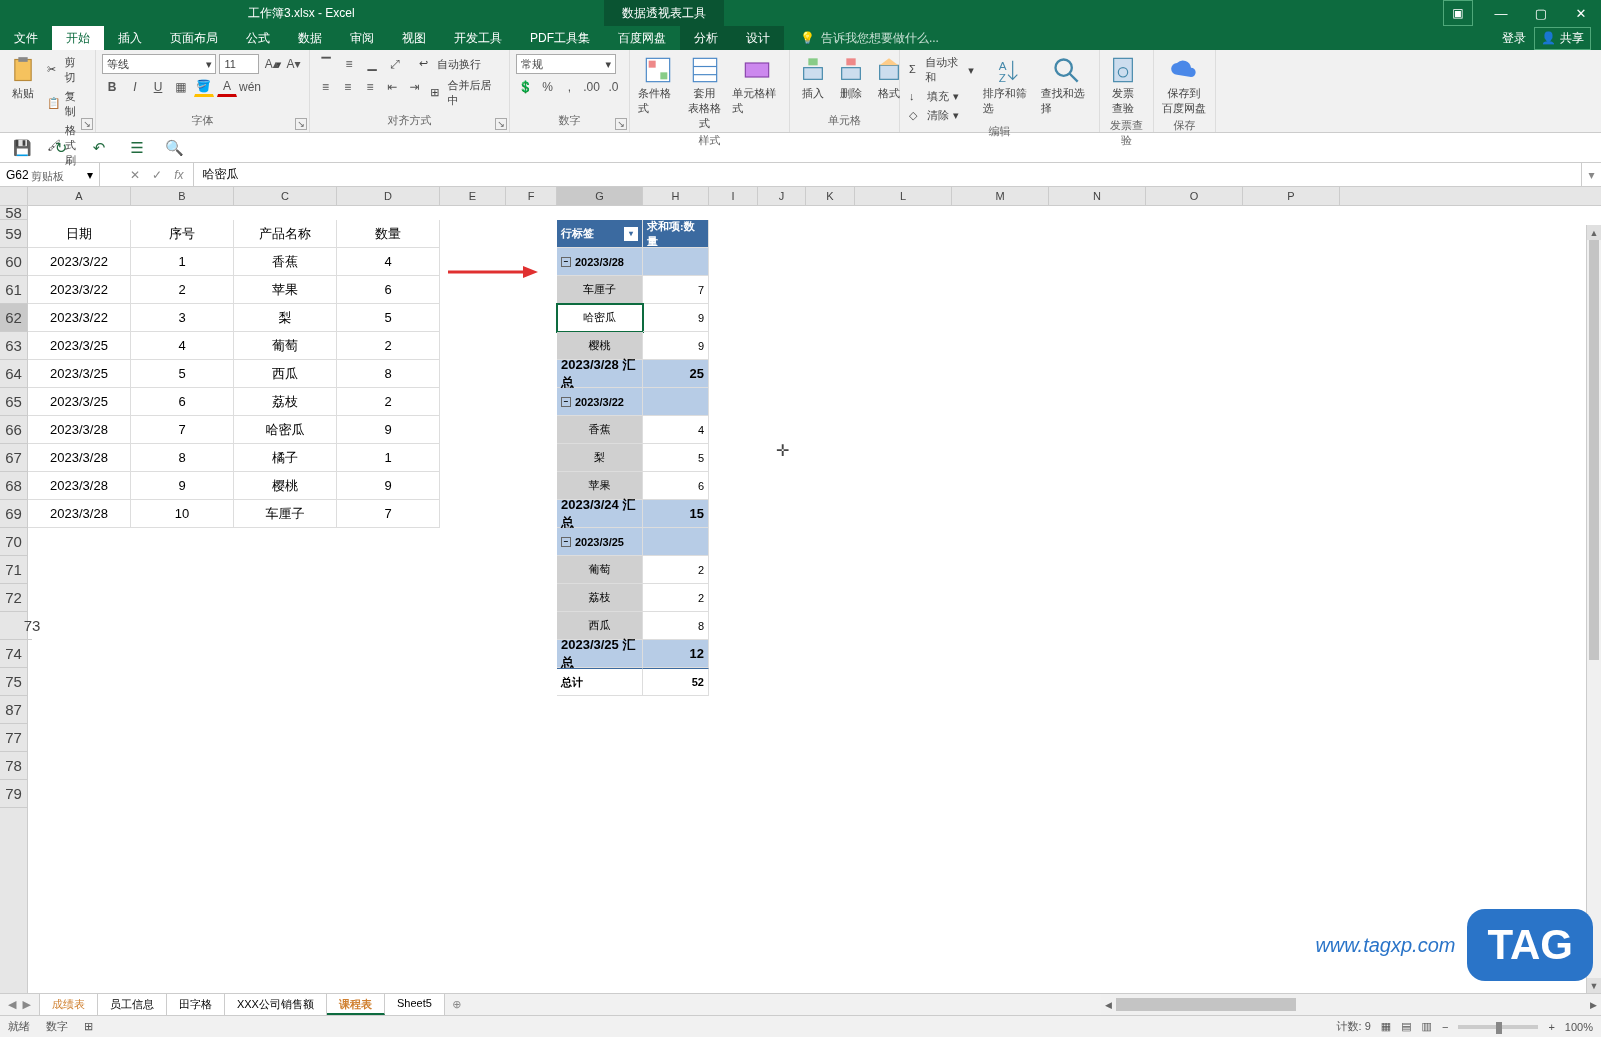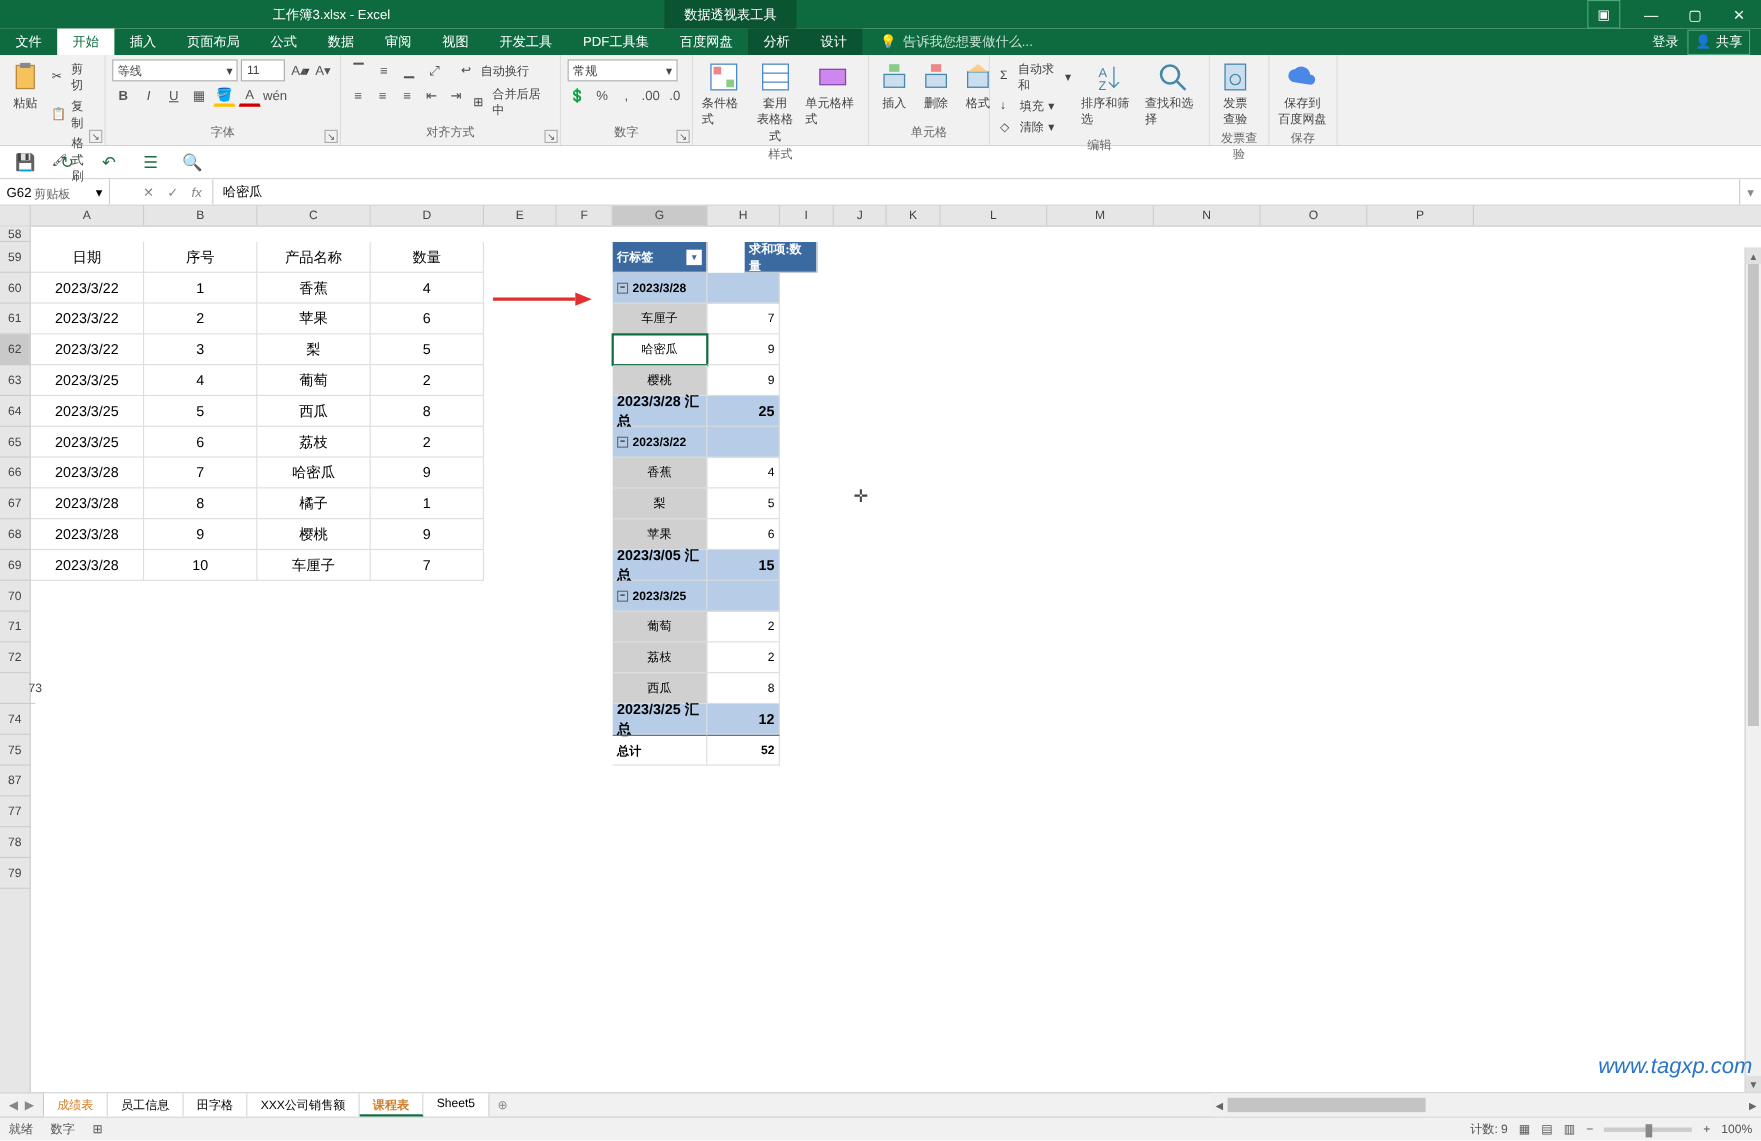--- a/index.html
+++ b/index.html
@@ -51,21 +51,21 @@
 .formula-input { flex: 1; padding: 0 8px; display: flex; align-items: center; }
 .formula-expand { width: 20px; border-left: 1px solid #ccc; display: flex; align-items: center; justify-content: center; color: #888; }
 
 
 .grid-wrap { position: relative; height: calc(1037px - 26px - 24px - 83px - 30px - 24px - 22px - 22px); overflow: hidden; }
 .col-headers { height: 19px; background: #e6e6e6; border-bottom: 1px solid #ccc; display: flex; font-size: 11px; color: #444; }
 .corner { width: 28px; border-right: 1px solid #ccc; background: #e6e6e6; }
 .ch { border-right: 1px solid #ccc; text-align: center; display: flex; align-items: center; justify-content: center; }
 .ch.sel { background: #c9c9c9; }
 .rows-area { display: flex; height: calc(100% - 19px); position: relative; }
-.row-headers { width: 28px; background: #e6e6e6; border-right: 1px solid #ccc; font-size: 11px; color: #444; }
+.row-headers { width: 28px; background: #e6e6e6; border-right: 1px solid #ccc; font-size: 15px; color: #444; }
 .rh { height: 28px; border-bottom: 1px solid #ccc; display: flex; align-items: center; justify-content: center; }
 .rh.small { height: 14px; }
 .rh.sel { background: #c9c9c9; }
 .cells { position: relative; flex: 1; }
 .cell { border-right: 1px solid #ddd; border-bottom: 1px solid #ddd; display: flex; align-items: center; height: 28px; font-size: 13px; padding: 0 4px; }
 .cell.center { justify-content: center; }
 .cell.right { justify-content: flex-end; }
 
 
 .pvt-header { background: #3b6aa0; color: #fff; font-size: 11px; font-weight: bold; }
@@ -500,40 +500,40 @@
         <div class="cell center" style="position: absolute; left: 206px; top: 266px; width: 103px; height: 28px;">樱桃</div>
         <div class="cell center" style="position: absolute; left: 309px; top: 266px; width: 103px; height: 28px;">9</div>
         <div class="cell center" style="position: absolute; left: 0px; top: 294px; width: 103px; height: 28px;">2023/3/28</div>
         <div class="cell center" style="position: absolute; left: 103px; top: 294px; width: 103px; height: 28px;">10</div>
         <div class="cell center" style="position: absolute; left: 206px; top: 294px; width: 103px; height: 28px;">车厘子</div>
         <div class="cell center" style="position: absolute; left: 309px; top: 294px; width: 103px; height: 28px;">7</div>
         <div class="cell pvt-header" style="position: absolute; left: 529px; top: 14px; width: 86px; height: 28px;">
           <span>行标签</span>
           <span class="pvt-filter">▾</span>
         </div>
-        <div class="cell pvt-header" style="position: absolute; left: 649px; top: 14px; width: 66px; height: 28px; font-family: Liberation Serif, serif;">求和项:数量</div>
+        <div class="cell pvt-header" style="position: absolute; left: 615px; top: 14px; width: 66px; height: 28px; font-family: Liberation Serif, serif;">求和项:数量</div>
         <div class="cell pvt-group" style="position: absolute; left: 529px; top: 42px; width: 86px; height: 28px;"><span class="collapse-ico">−</span>2023/3/28</div>
         <div class="cell pvt-group" style="position: absolute; left: 615px; top: 42px; width: 66px; height: 28px;"></div>
         <div class="cell pvt-item" style="position: absolute; left: 529px; top: 70px; width: 86px; height: 28px;">车厘子</div>
         <div class="cell pvt-num" style="position: absolute; left: 615px; top: 70px; width: 66px; height: 28px;">7</div>
         <div class="cell pvt-item pvt-sel" style="position: absolute; left: 529px; top: 98px; width: 86px; height: 28px;">哈密瓜</div>
         <div class="cell pvt-num" style="position: absolute; left: 615px; top: 98px; width: 66px; height: 28px;">9</div>
         <div class="cell pvt-item" style="position: absolute; left: 529px; top: 126px; width: 86px; height: 28px;">樱桃</div>
         <div class="cell pvt-num" style="position: absolute; left: 615px; top: 126px; width: 66px; height: 28px;">9</div>
         <div class="cell pvt-subtotal" style="position: absolute; left: 529px; top: 154px; width: 86px; height: 28px;">2023/3/28 汇总</div>
         <div class="cell pvt-subtotal right" style="position: absolute; left: 615px; top: 154px; width: 66px; height: 28px;">25</div>
         <div class="cell pvt-group" style="position: absolute; left: 529px; top: 182px; width: 86px; height: 28px;"><span class="collapse-ico">−</span>2023/3/22</div>
         <div class="cell pvt-group" style="position: absolute; left: 615px; top: 182px; width: 66px; height: 28px;"></div>
         <div class="cell pvt-item" style="position: absolute; left: 529px; top: 210px; width: 86px; height: 28px;">香蕉</div>
         <div class="cell pvt-num" style="position: absolute; left: 615px; top: 210px; width: 66px; height: 28px;">4</div>
         <div class="cell pvt-item" style="position: absolute; left: 529px; top: 238px; width: 86px; height: 28px;">梨</div>
         <div class="cell pvt-num" style="position: absolute; left: 615px; top: 238px; width: 66px; height: 28px;">5</div>
         <div class="cell pvt-item" style="position: absolute; left: 529px; top: 266px; width: 86px; height: 28px;">苹果</div>
         <div class="cell pvt-num" style="position: absolute; left: 615px; top: 266px; width: 66px; height: 28px;">6</div>
-        <div class="cell pvt-subtotal" style="position: absolute; left: 529px; top: 294px; width: 86px; height: 28px;">2023/3/05 汇总</div>
+        <div class="cell pvt-subtotal" style="position: absolute; left: 529px; top: 294px; width: 86px; height: 28px;">2023/3/24 汇总</div>
         <div class="cell pvt-subtotal right" style="position: absolute; left: 615px; top: 294px; width: 66px; height: 28px;">15</div>
         <div class="cell pvt-group" style="position: absolute; left: 529px; top: 322px; width: 86px; height: 28px;"><span class="collapse-ico">−</span>2023/3/25</div>
         <div class="cell pvt-group" style="position: absolute; left: 615px; top: 322px; width: 66px; height: 28px;"></div>
         <div class="cell pvt-item" style="position: absolute; left: 529px; top: 350px; width: 86px; height: 28px;">葡萄</div>
         <div class="cell pvt-num" style="position: absolute; left: 615px; top: 350px; width: 66px; height: 28px;">2</div>
         <div class="cell pvt-item" style="position: absolute; left: 529px; top: 378px; width: 86px; height: 28px;">荔枝</div>
         <div class="cell pvt-num" style="position: absolute; left: 615px; top: 378px; width: 66px; height: 28px;">2</div>
         <div class="cell pvt-item" style="position: absolute; left: 529px; top: 406px; width: 86px; height: 28px;">西瓜</div>
         <div class="cell pvt-num" style="position: absolute; left: 615px; top: 406px; width: 66px; height: 28px;">8</div>
         <div class="cell pvt-subtotal" style="position: absolute; left: 529px; top: 434px; width: 86px; height: 28px;">2023/3/25 汇总</div>
@@ -594,14 +594,15 @@
     <span>+</span>
     <span>100%</span>
   </div>
 </div>
 
 <div class="watermark">
   <div style="display:flex;align-items:center">
     <div>
       <div class="wm-url">www.tagxp.com</div>
     </div>
+    <div class="wm-tag">TAG</div>
   </div>
 </div>
 
 </body></html>

